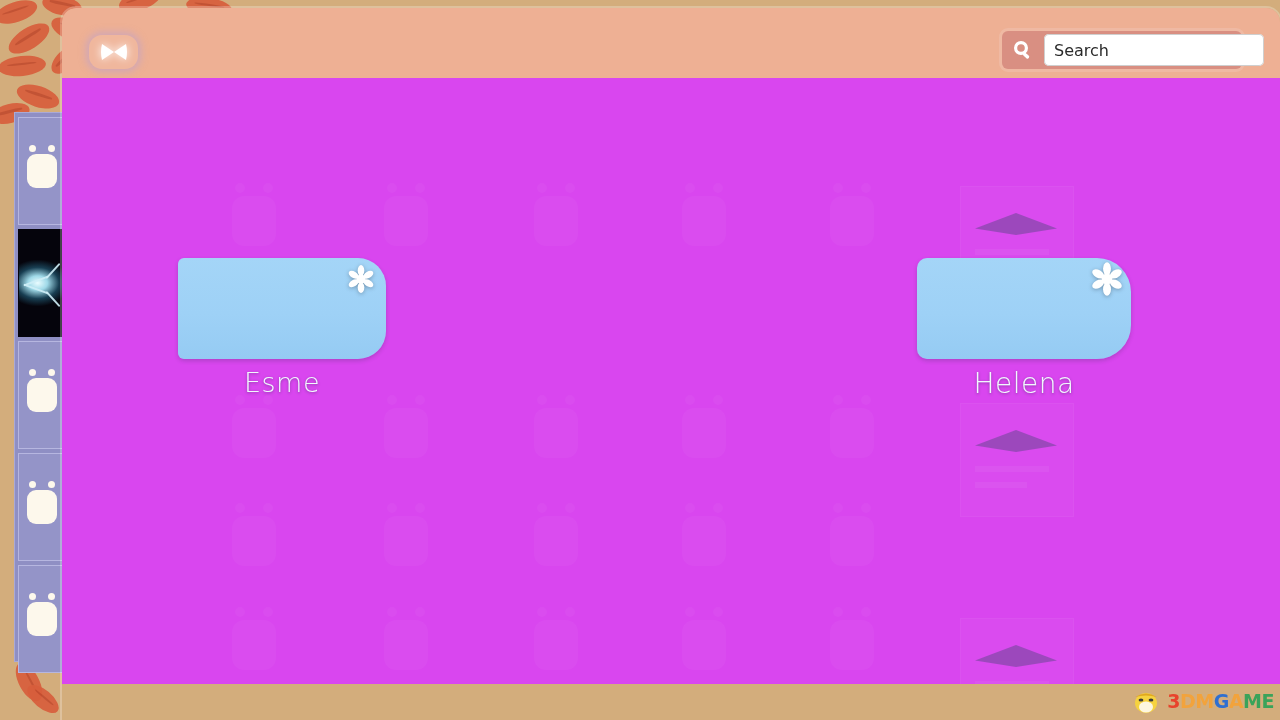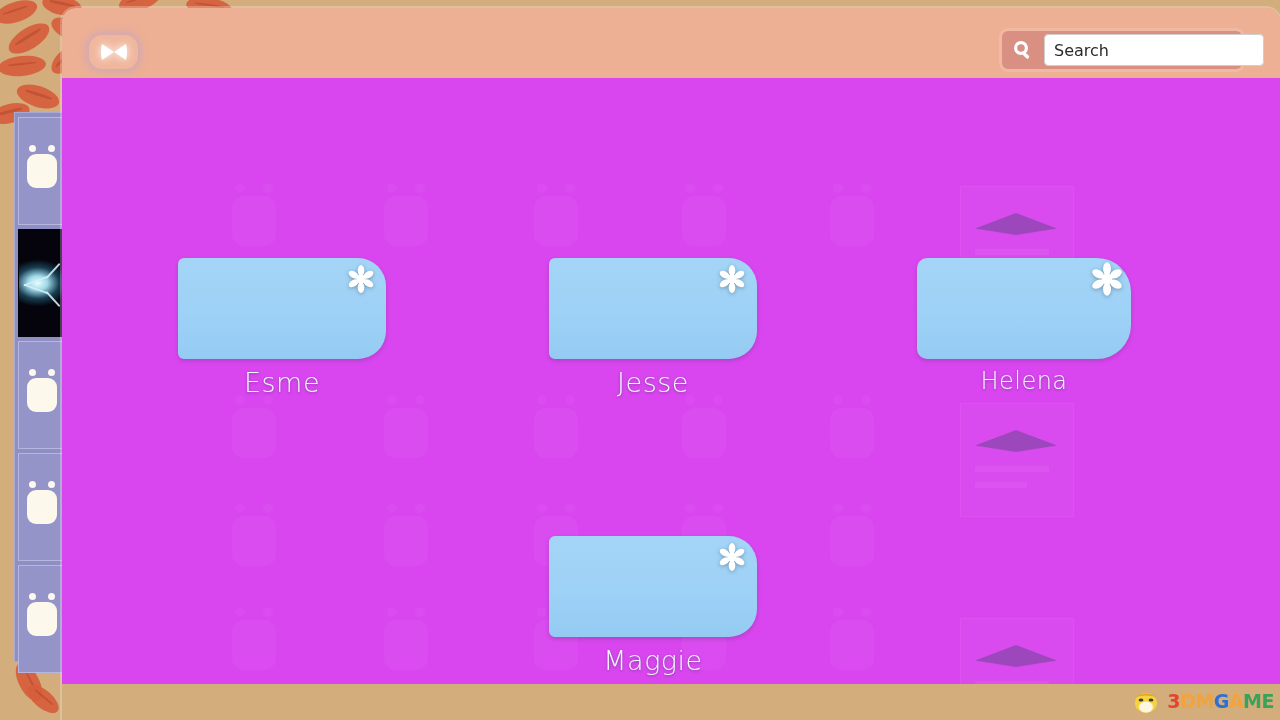--- a/index.html
+++ b/index.html
@@ -167,21 +167,21 @@
     margin-top:8px;
     text-align:center;
     color:#f1f8fd;
     font-family:"DejaVu Sans", sans-serif;
     font-weight:300;
     font-size:27px;
     letter-spacing:.5px;
     text-shadow:0 1px 3px rgba(30,50,65,.45);
     white-space:nowrap;
   }
-  .card.wide + .card-label{ font-size:24px; }
+  .card.wide + .card-label{ font-size:28px; }
 
   
   #watermark{
     position:absolute; right:6px; bottom:6px;
     display:flex; align-items:center; gap:6px;
     z-index:40;
   }
   #wm-logo{ width:30px;height:26px; }
   #wm-text{
     font-family:"DejaVu Sans", sans-serif;
@@ -315,71 +315,39 @@
               <ellipse cx="15" cy="23.5" rx="3.3" ry="5.4" transform="rotate(60 15 15)"></ellipse>
               <ellipse cx="15" cy="6.5" rx="3.3" ry="5.4" transform="rotate(120 15 15)"></ellipse>
               <ellipse cx="15" cy="23.5" rx="3.3" ry="5.4" transform="rotate(120 15 15)"></ellipse>
               <circle cx="15" cy="15" r="4.6"></circle>
             </g>
           </svg>
         </div>
         <div class="card-label">Esme</div>
       </div>
 
-      <div class="card-cell" style="left:487px; top:180px;">
-        <div class="card">
-          <svg class="card-star" viewBox="0 0 30 30">
-            <g fill="#ffffff">
-              <ellipse cx="15" cy="6.5" rx="3.3" ry="5.4"></ellipse>
-              <ellipse cx="15" cy="23.5" rx="3.3" ry="5.4"></ellipse>
-              <ellipse cx="15" cy="6.5" rx="3.3" ry="5.4" transform="rotate(60 15 15)"></ellipse>
-              <ellipse cx="15" cy="23.5" rx="3.3" ry="5.4" transform="rotate(60 15 15)"></ellipse>
-              <ellipse cx="15" cy="6.5" rx="3.3" ry="5.4" transform="rotate(120 15 15)"></ellipse>
-              <ellipse cx="15" cy="23.5" rx="3.3" ry="5.4" transform="rotate(120 15 15)"></ellipse>
-              <circle cx="15" cy="15" r="4.6"></circle>
-            </g>
-          </svg>
-        </div>
-        <div class="card-label">Jesse</div>
-      </div>
 
       <div class="card-cell" style="left:855px; top:180px;">
         <div class="card wide">
           <svg class="card-star" viewBox="0 0 30 30">
             <g fill="#ffffff">
               <ellipse cx="15" cy="6.5" rx="3.3" ry="5.4"></ellipse>
               <ellipse cx="15" cy="23.5" rx="3.3" ry="5.4"></ellipse>
               <ellipse cx="15" cy="6.5" rx="3.3" ry="5.4" transform="rotate(60 15 15)"></ellipse>
               <ellipse cx="15" cy="23.5" rx="3.3" ry="5.4" transform="rotate(60 15 15)"></ellipse>
               <ellipse cx="15" cy="6.5" rx="3.3" ry="5.4" transform="rotate(120 15 15)"></ellipse>
               <ellipse cx="15" cy="23.5" rx="3.3" ry="5.4" transform="rotate(120 15 15)"></ellipse>
               <circle cx="15" cy="15" r="4.6"></circle>
             </g>
           </svg>
         </div>
         <div class="card-label">Helena</div>
       </div>
 
 
-      <div class="card-cell" style="left:487px; top:458px;">
-        <div class="card">
-          <svg class="card-star" viewBox="0 0 30 30">
-            <g fill="#ffffff">
-              <ellipse cx="15" cy="6.5" rx="3.3" ry="5.4"></ellipse>
-              <ellipse cx="15" cy="23.5" rx="3.3" ry="5.4"></ellipse>
-              <ellipse cx="15" cy="6.5" rx="3.3" ry="5.4" transform="rotate(60 15 15)"></ellipse>
-              <ellipse cx="15" cy="23.5" rx="3.3" ry="5.4" transform="rotate(60 15 15)"></ellipse>
-              <ellipse cx="15" cy="6.5" rx="3.3" ry="5.4" transform="rotate(120 15 15)"></ellipse>
-              <ellipse cx="15" cy="23.5" rx="3.3" ry="5.4" transform="rotate(120 15 15)"></ellipse>
-              <circle cx="15" cy="15" r="4.6"></circle>
-            </g>
-          </svg>
-        </div>
-        <div class="card-label">Maggie</div>
-      </div>
 
     </div>
   </div>
 </div>
 
 <div id="watermark">
   <svg id="wm-logo" viewBox="0 0 30 26">
     <ellipse cx="15" cy="15" rx="11" ry="10" fill="#f6d23f"></ellipse>
     <path d="M4 9 Q15 2 26 9 Q15 6 4 9 Z" fill="#e0a81f"></path>
     <ellipse cx="15" cy="19" rx="7" ry="5.6" fill="#fdf6e0"></ellipse>

